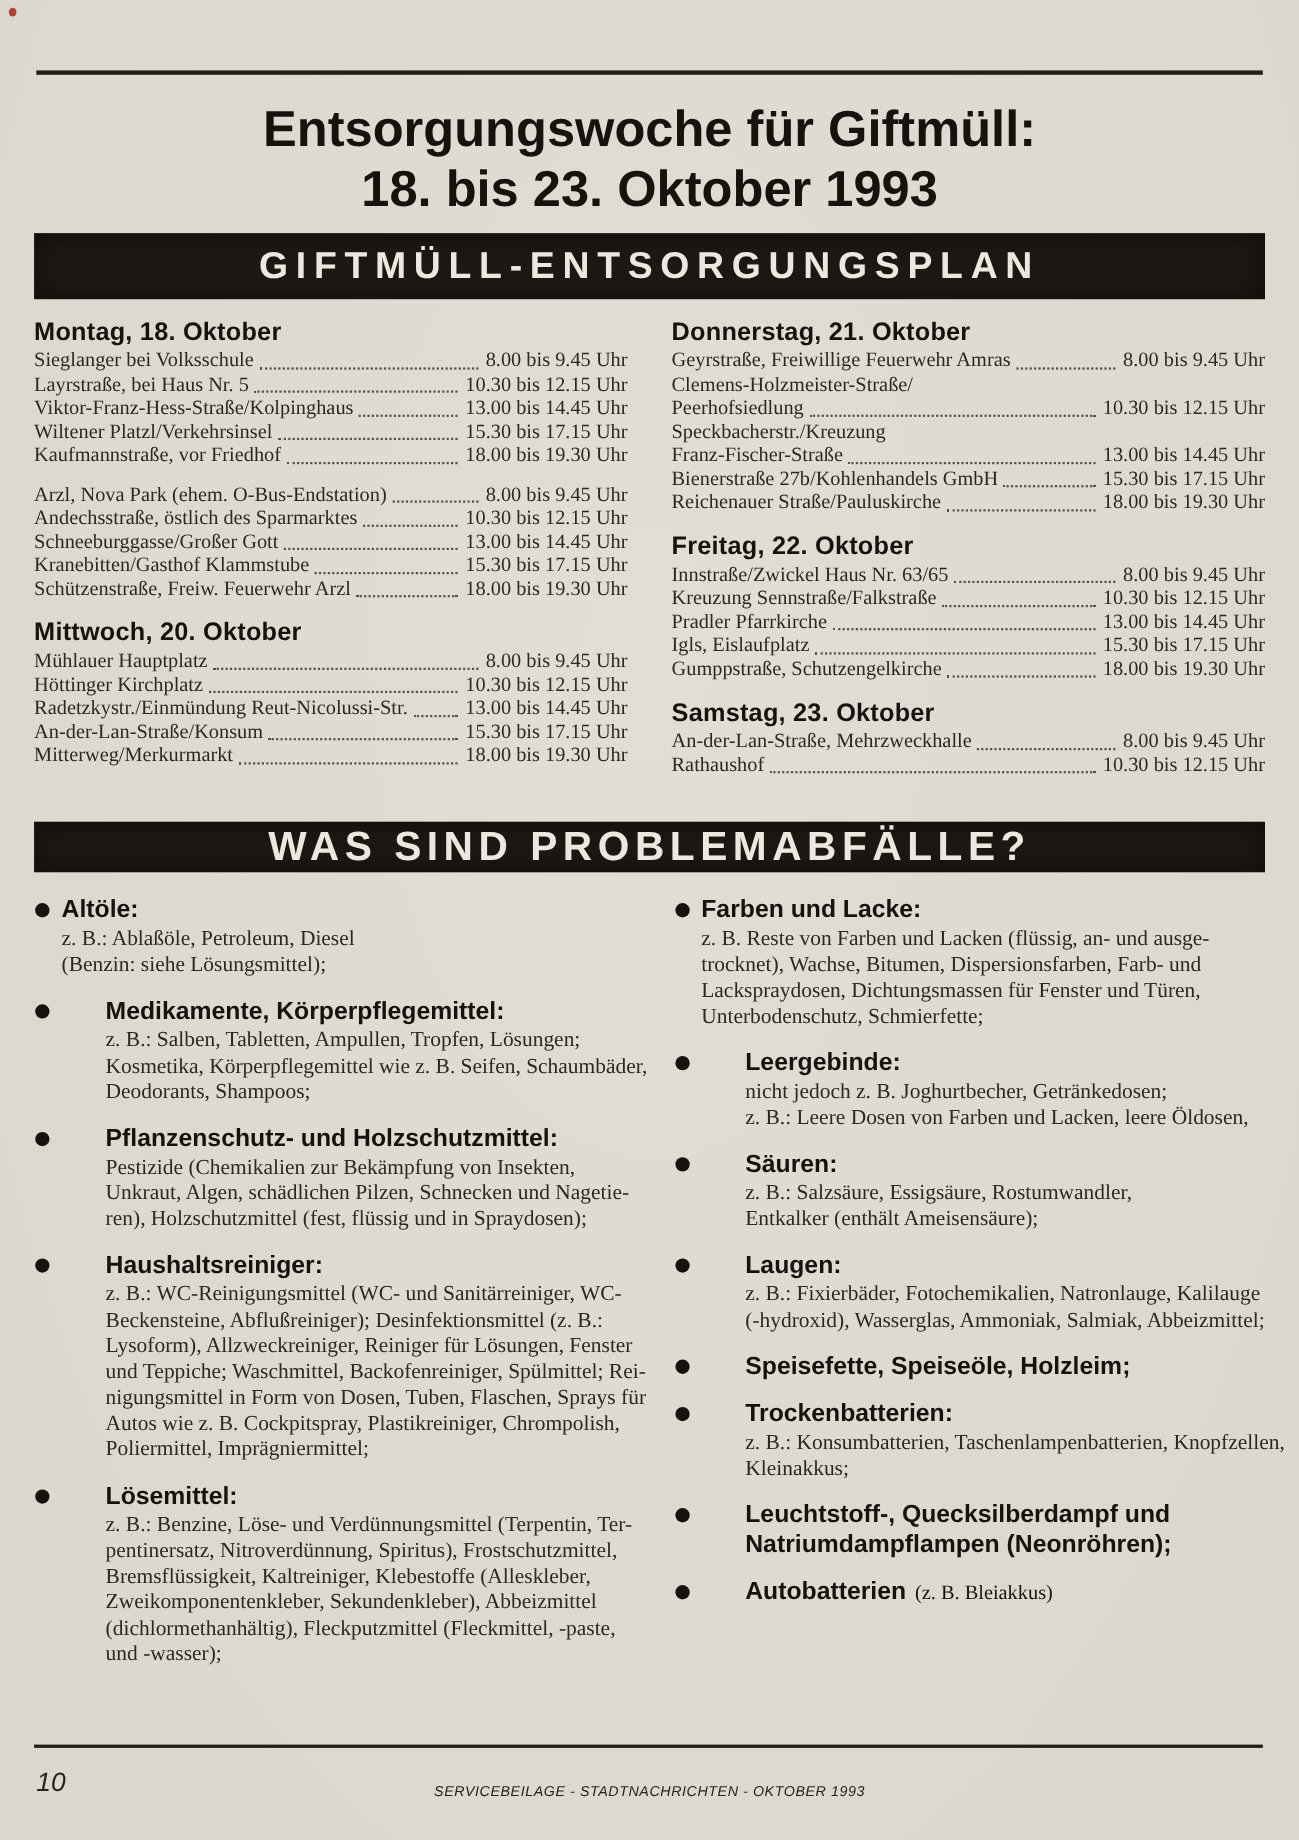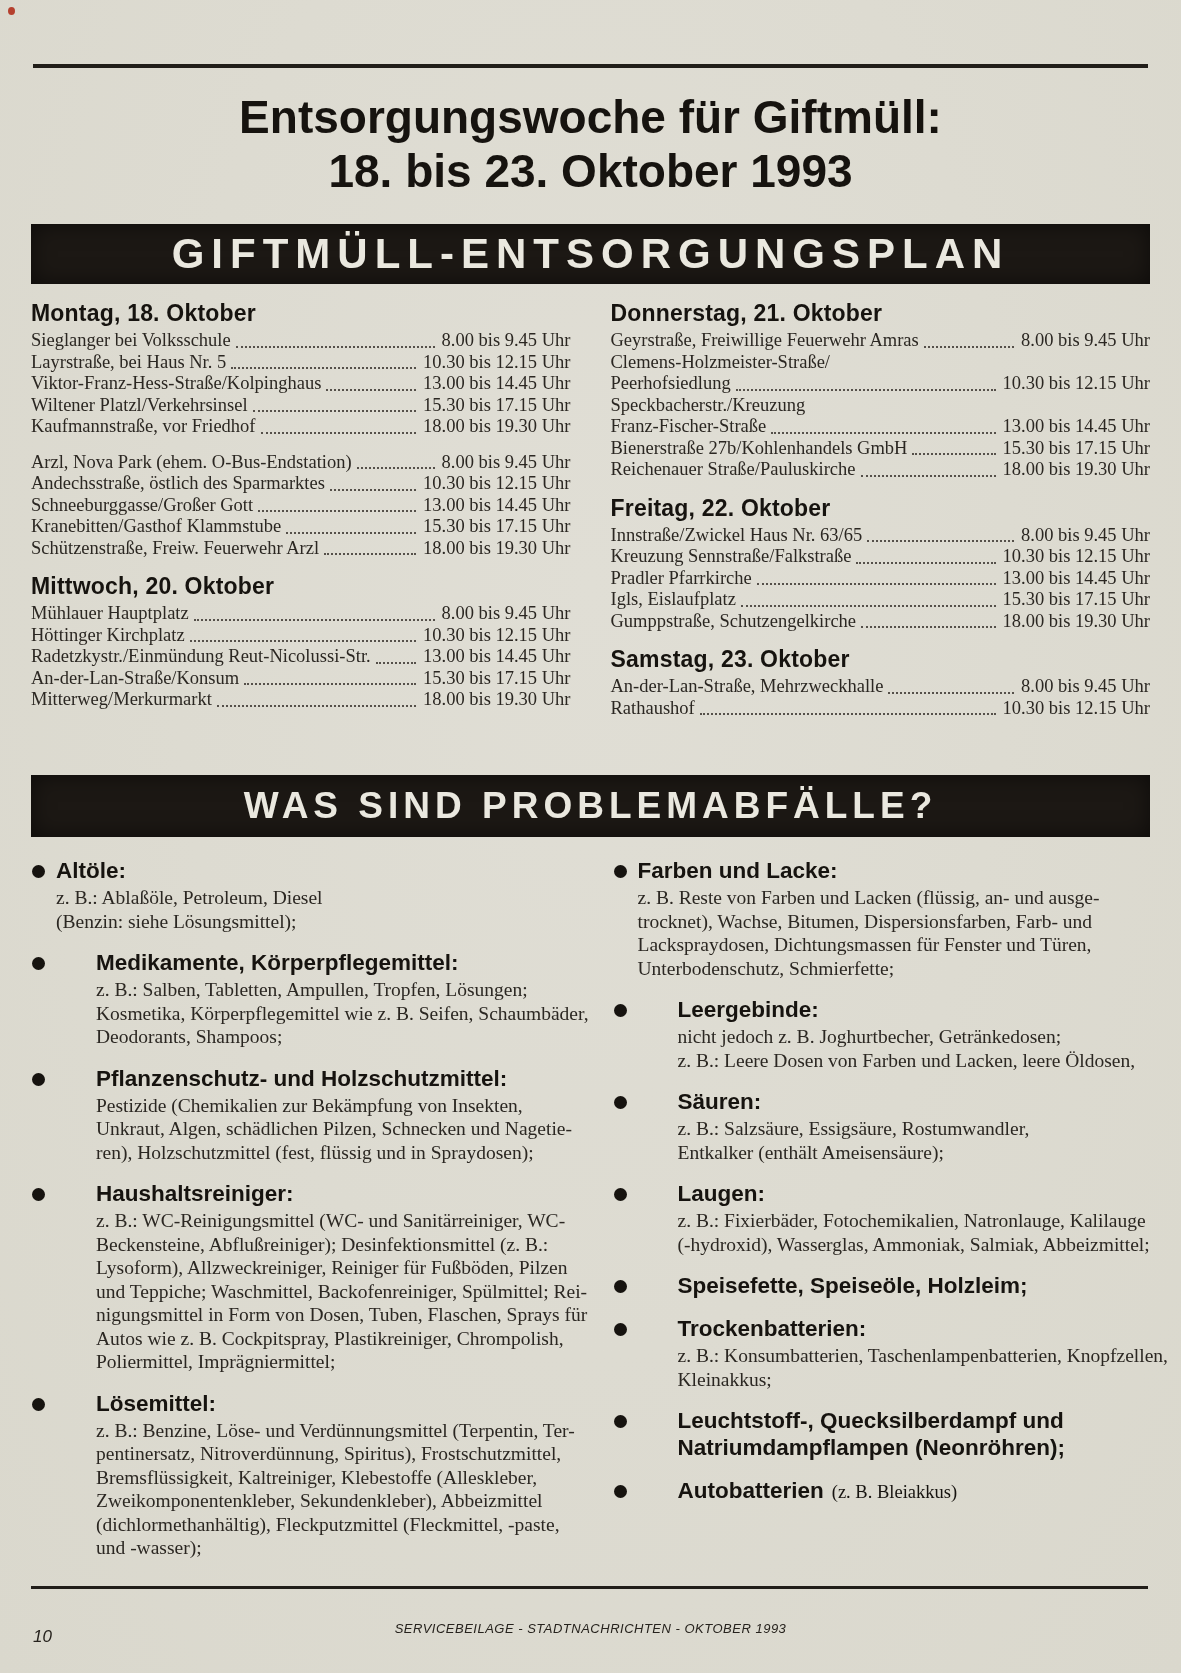--- a/index.html
+++ b/index.html
@@ -14,25 +14,25 @@
   }
   .page{
     position:relative;width:1181px;height:1673px;box-sizing:border-box;
     padding:0 31px;
     background:radial-gradient(ellipse at 50% 35%, #e0ded5 0%, #dad8cd 100%);
   }
   .speck{position:absolute;left:8px;top:7px;width:7px;height:8px;border-radius:50%;background:var(--red-speck);}
   .top-rule{margin:0 2px;padding:0;position:relative;top:64px;height:4px;background:var(--rule);}
   .title{margin:86px 0 0;text-align:center;font-family:"Liberation Sans",sans-serif;font-weight:700;
          font-size:46px;line-height:54px;color:var(--heading-ink);}
-  .banner{margin-top:26px;height:60px;background:var(--banner-bg);color:var(--banner-text);
+  .banner{margin-top:14px;height:60px;background:var(--banner-bg);color:var(--banner-text);
           display:flex;align-items:center;justify-content:center;
-          font-family:"Liberation Sans",sans-serif;font-weight:700;font-size:42px;letter-spacing:7px;
+          font-family:"Liberation Sans",sans-serif;font-weight:700;font-size:34px;letter-spacing:7px;
           box-shadow:inset 0 0 22px rgba(0,0,0,.55);}
-  .banner--problem{margin-top:23px;height:62px;font-size:37px;letter-spacing:5px;}
+  .banner--problem{margin-top:7px;height:46px;font-size:37px;letter-spacing:5px;}
 
   .schedule{margin-top:16px;display:flex;gap:40px;height:452px;}
   .schedule .col{flex:1;min-width:0;}
   .day-block + .day-block{margin-top:14px;}
   .day-title{font-family:"Liberation Sans",sans-serif;font-weight:700;font-size:23px;line-height:27px;
              color:var(--heading-ink);margin-bottom:3px;letter-spacing:.2px;}
   .srow{display:flex;font-size:18.5px;line-height:21.5px;white-space:nowrap;}
   .srow .loc{flex:0 1 auto;}
   .srow .dots{flex:1 1 12px;min-width:8px;border-bottom:2px dotted #55504a;
               align-self:flex-end;margin:0 7px 4px 5px;}
@@ -48,21 +48,21 @@
   .ptitle{font-family:"Liberation Sans",sans-serif;font-weight:700;font-size:22.5px;line-height:27px;
           color:var(--heading-ink);}
   .ptitle-line{white-space:nowrap;}
   .psuffix{font-family:"Liberation Serif",serif;font-weight:400;font-size:18.5px;margin-left:8px;}
   .pbody{margin-top:2px;font-size:19.5px;line-height:23.5px;}
   .pbody-line{white-space:nowrap;}
 
   .bottom-rule{position:absolute;left:31px;right:33px;bottom:84px;height:3px;background:var(--rule);}
   .footer{position:absolute;left:31px;right:31px;bottom:26px;height:26px;
           font-family:"Liberation Sans",sans-serif;font-style:italic;color:#26221d;}
-  .page-num{position:absolute;left:2px;bottom:0;font-size:17px;}
+  .page-num{position:absolute;left:2px;bottom:12px;font-size:24px;}
   .footer-center{display:block;text-align:center;font-size:13px;letter-spacing:.5px;}
 </style>
 </head>
 <body>
 
 <div class="page">
   <span class="speck"></span>
   <div class="top-rule"></div>
 
   <div class="title">
@@ -281,21 +281,21 @@
         </div>
         <div class="pitem">
           <span class="bullet"></span>
           <div class="pcontent">
             <div class="ptitle">
               <div class="ptitle-line">Haushaltsreiniger:</div>
             </div>
             <div class="pbody">
               <div class="pbody-line">z. B.: WC-Reinigungsmittel (WC- und Sanitärreiniger, WC-</div>
               <div class="pbody-line">Beckensteine, Abflußreiniger); Desinfektionsmittel (z. B.:</div>
-              <div class="pbody-line">Lysoform), Allzweckreiniger, Reiniger für Fußböden, Pilzen</div>
+              <div class="pbody-line">Lysoform), Allzweckreiniger, Reiniger für Lösungen, Fenster</div>
               <div class="pbody-line">und Teppiche; Waschmittel, Backofenreiniger, Spülmittel; Rei-</div>
               <div class="pbody-line">nigungsmittel in Form von Dosen, Tuben, Flaschen, Sprays für</div>
               <div class="pbody-line">Autos wie z. B. Cockpitspray, Plastikreiniger, Chrompolish,</div>
               <div class="pbody-line">Poliermittel, Imprägniermittel;</div>
             </div>
           </div>
         </div>
         <div class="pitem">
           <span class="bullet"></span>
           <div class="pcontent">

